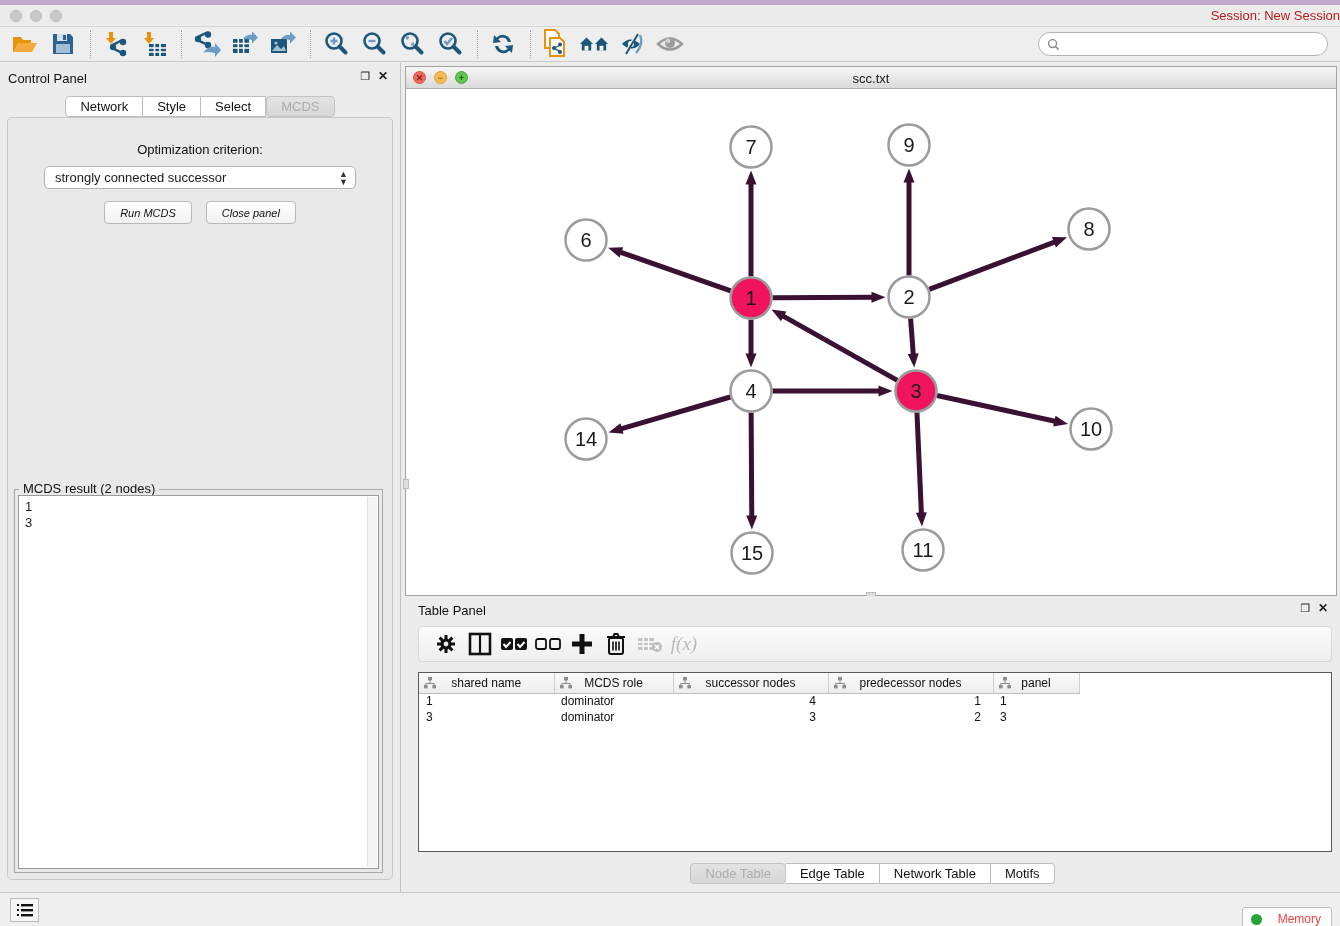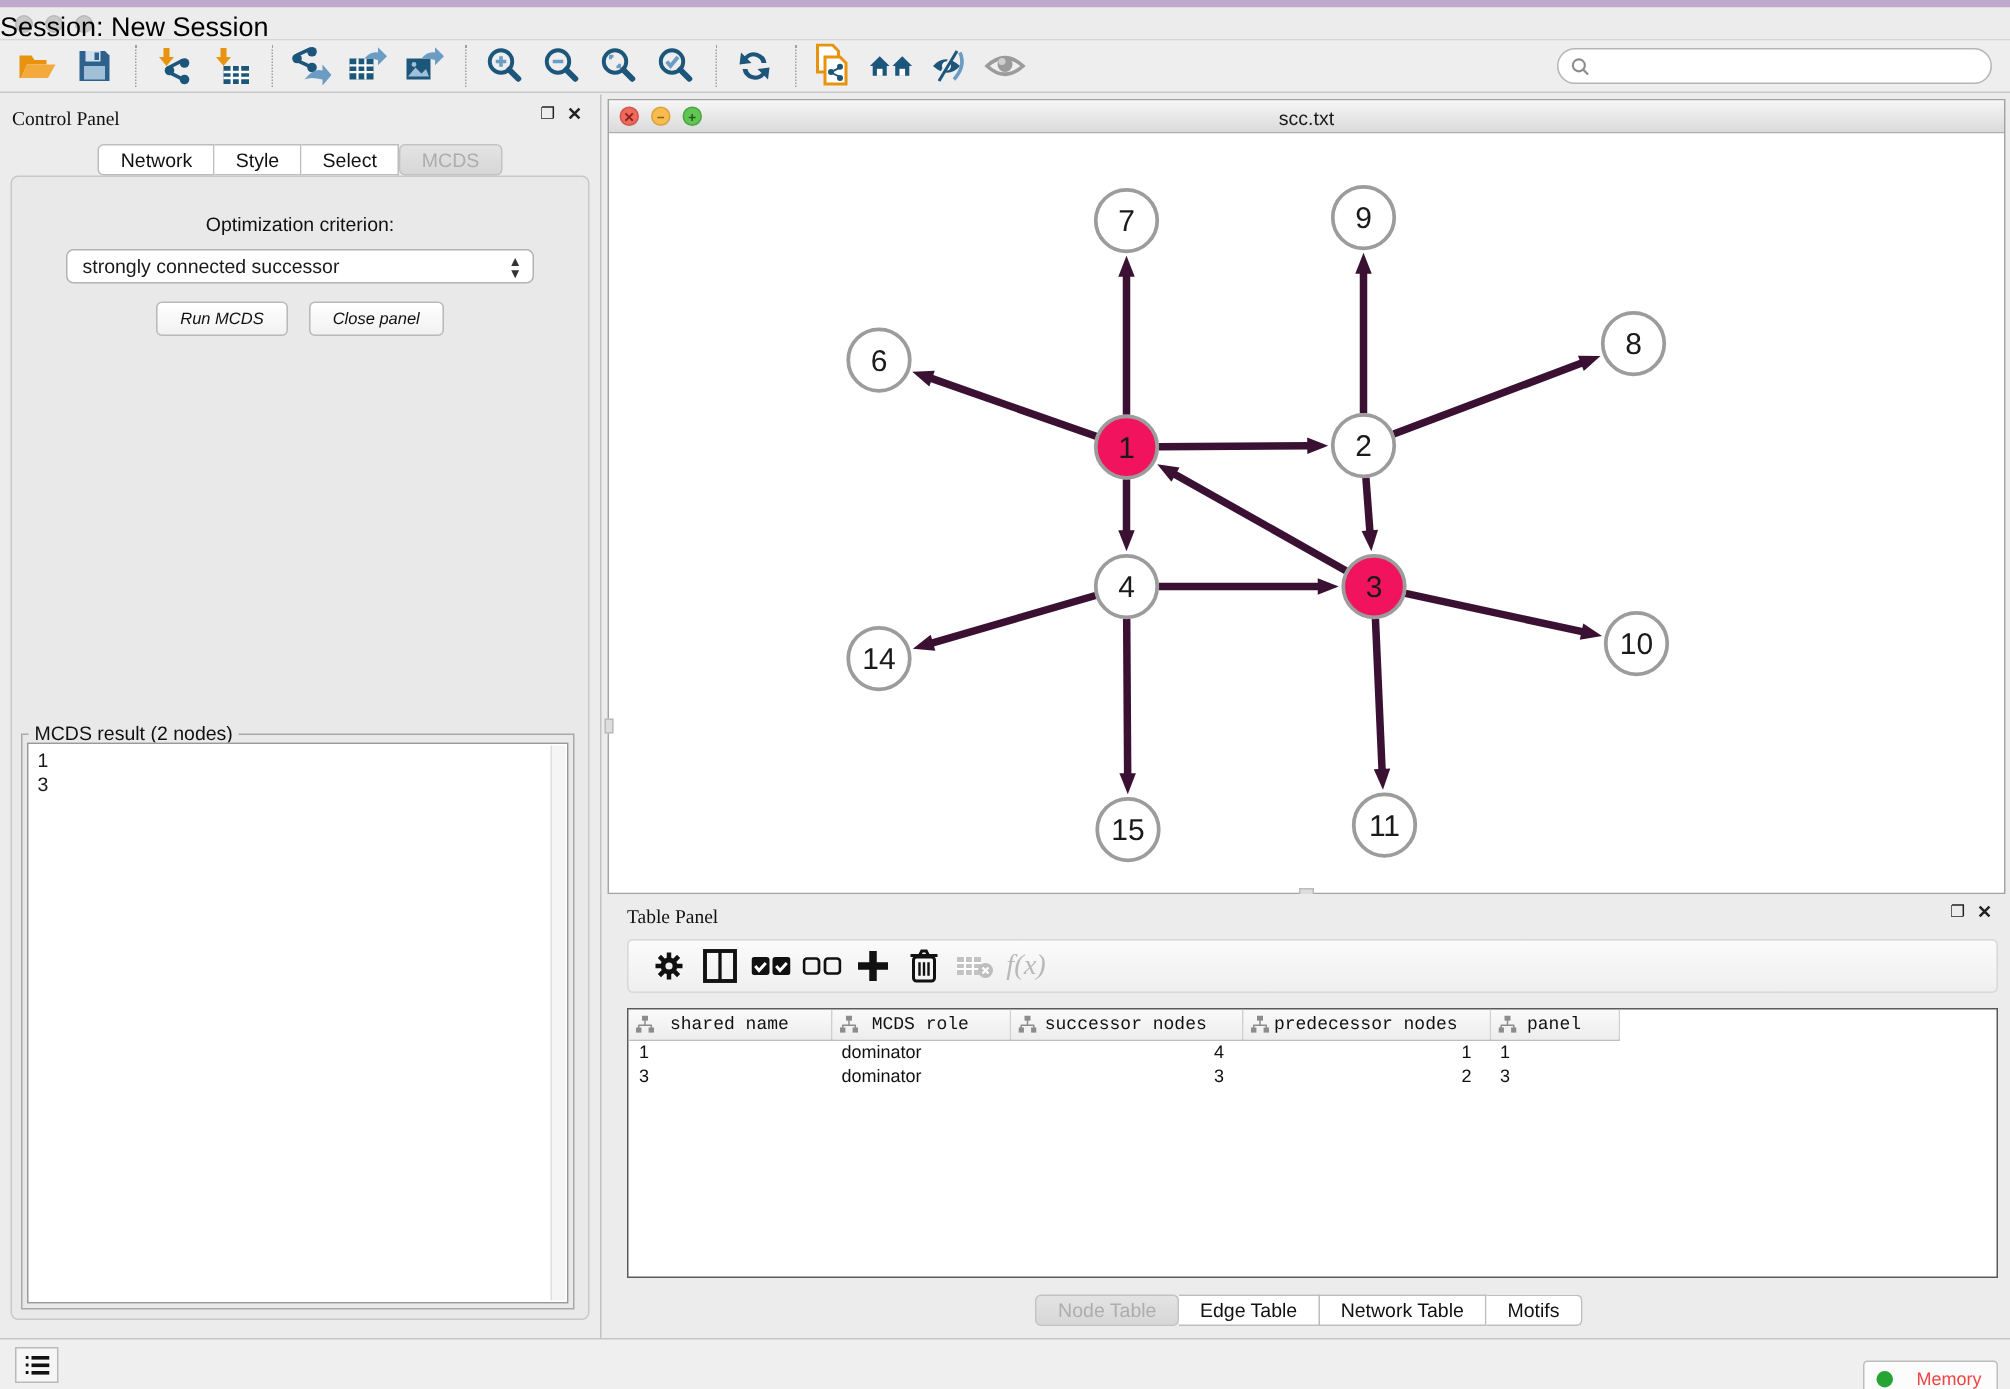--- a/index.html
+++ b/index.html
@@ -5,35 +5,35 @@
   * { margin:0; padding:0; box-sizing:border-box; }
   html,body { width:1340px; height:926px; }
   body { font-family:"Liberation Sans", sans-serif; background:#ECECEC; color:#1a1a1a; overflow:hidden; }
   .app { position:relative; width:1340px; height:926px; background:#ECECEC; }
 
   
   .top-strip { height:5px; background:#C0A9CD; }
   .titlebar { position:relative; height:22px; background:#ECECEC; border-bottom:1px solid #D6D6D6; }
   .tl-dot { position:absolute; top:5px; width:12px; height:12px; border-radius:50%; background:#C9C9C9; border:1px solid #B9B9B9; }
   .titlebar .t1{left:10px} .titlebar .t2{left:30px} .titlebar .t3{left:50px}
-  .title-text { position:absolute; width:100%; text-align:left; top:3px; font-size:18px; color:#000000; }
+  .title-text { position:absolute; width:100%; text-align:right; top:3px; font-size:13px; color:#b91c1c; }
 
   
   .toolbar { position:relative; height:35px; background:#EEEEEE; border-bottom:1px solid #C9C9C9; display:flex; align-items:center; padding-left:10px; }
   .tb-btn { width:30px; height:28px; display:flex; align-items:center; justify-content:center; margin-right:8px; background:none; border:none; cursor:pointer; }
   .tb-sep { width:1px; height:28px; border-left:1px dotted #9F9F9F; margin:0 10px 0 4px; }
   .search-wrap { position:absolute; right:12px; top:5px; width:290px; height:24px; background:#fff; border:1px solid #B5B5B5; border-radius:12px; display:flex; align-items:center; padding-left:8px; }
   .search-wrap input { border:none; outline:none; flex:1; font-size:12px; background:transparent; padding-left:5px; font-family:"Liberation Sans",sans-serif; }
 
   
   .main { position:absolute; top:63px; left:0; right:0; height:829px; }
 
   
   .control-panel { position:absolute; left:0; top:0; width:401px; height:829px; background:#ECECEC; border-right:1px solid #C2C2C2; }
-  .panel-head { position:relative; height:26px;font-family:Liberation Serif, serif; }
+  .panel-head { position:relative; height:26px; }
   .panel-title { position:absolute; left:8px; top:8px; font-size:13px; color:#111; }
   .panel-float { position:absolute; top:8px; font-size:11px; color:#222; line-height:11px; cursor:pointer; }
   .panel-close { position:absolute; top:7px; font-size:12px; font-weight:bold; color:#222; line-height:12px; cursor:pointer; }
   .control-panel .panel-float { right:30px; } .control-panel .panel-close { right:12px; }
 
   .cp-tabs { position:absolute; left:0; top:33px; width:100%; display:flex; justify-content:center; z-index:2; }
   .tab { height:21px; padding:0 14px; background:#fff; border:1px solid #BDBDBD; border-left:none; font-size:13px; display:flex; align-items:center; cursor:pointer; color:#111; }
   .tab:first-child { border-left:1px solid #BDBDBD; border-radius:4px 0 0 4px; }
   .tab:last-child { border-radius:0 4px 4px 0; }
   .tab.active { background:linear-gradient(#E3E3E3,#D7D7D7); color:#ADADAD; border-radius:4px; border:1px solid #C2C2C2; }
@@ -66,21 +66,21 @@
   .table-panel { position:absolute; left:405px; top:533px; right:0; bottom:0; background:#ECECEC; }
   .table-panel .panel-head { height:24px; }
   .table-panel .panel-title { left:13px; top:7px; }
   .table-panel .panel-float { right:30px; top:7px; } .table-panel .panel-close { right:12px; top:6px; }
   .tp-toolbar { position:absolute; left:13px; right:8px; top:30px; height:36px; background:linear-gradient(#FBFBFB,#EFEFEF); border:1px solid #D8D8D8; border-radius:4px; display:flex; align-items:center; padding-left:10px; }
   .tp-btn { width:34px; height:30px; background:none; border:none; display:flex; align-items:center; justify-content:center; cursor:pointer; }
   .fx { font-family:"Liberation Serif",serif; font-style:italic; font-size:19px; color:#B9B9B9; }
 
   .table-box { position:absolute; left:13px; right:8px; top:76px; height:180px; background:#fff; border:1px solid #5A5A5A; overflow:hidden; }
   table.node-table { border-collapse:collapse; table-layout:fixed; font-size:12px; }
-  .node-table th { height:20px; background:linear-gradient(#FAFAFA,#EDEDED); border-right:1px solid #CFCFCF; border-bottom:1px solid #BFBFBF; font-weight:normal; font-size:12px; color:#111; position:relative; cursor:pointer;font-family:Liberation Mono, monospace; }
+  .node-table th { height:20px; background:linear-gradient(#FAFAFA,#EDEDED); border-right:1px solid #CFCFCF; border-bottom:1px solid #BFBFBF; font-weight:normal; font-size:12px; color:#111; position:relative; cursor:pointer; }
   .node-table th .hlabel { display:inline-block; width:100%; text-align:center; }
   .node-table th .hicon { position:absolute; left:5px; top:4px; }
   .node-table td { height:16px; padding:0 7px; color:#111; white-space:nowrap; overflow:hidden; }
   .node-table td.num { text-align:right; padding-right:12px; }
   .c0{width:135px}.c1{width:119px}.c2{width:155px}.c3{width:165px}.c4{width:86px}
 
   .tp-tabs { position:absolute; left:0; right:0; top:267px; display:flex; justify-content:center; }
 
   
   .statusbar { position:absolute; left:0; right:0; bottom:0; height:34px; background:#EFEFEF; border-top:1px solid #C6C6C6; }

